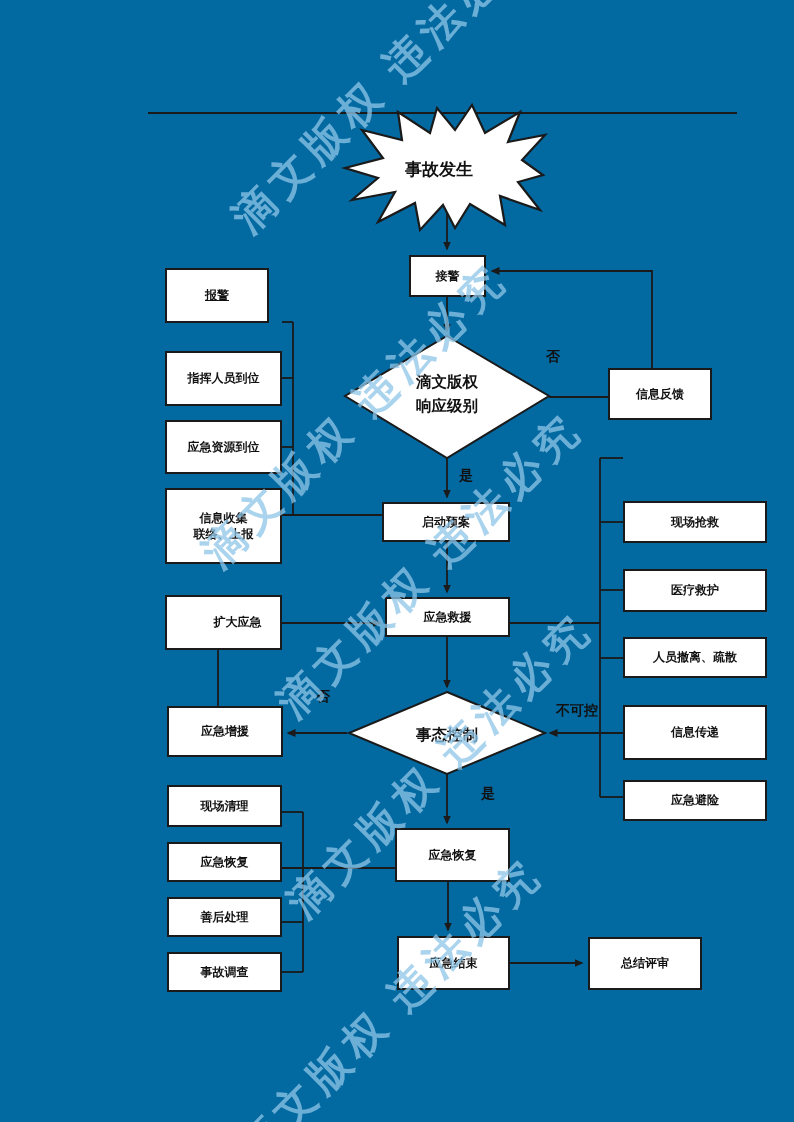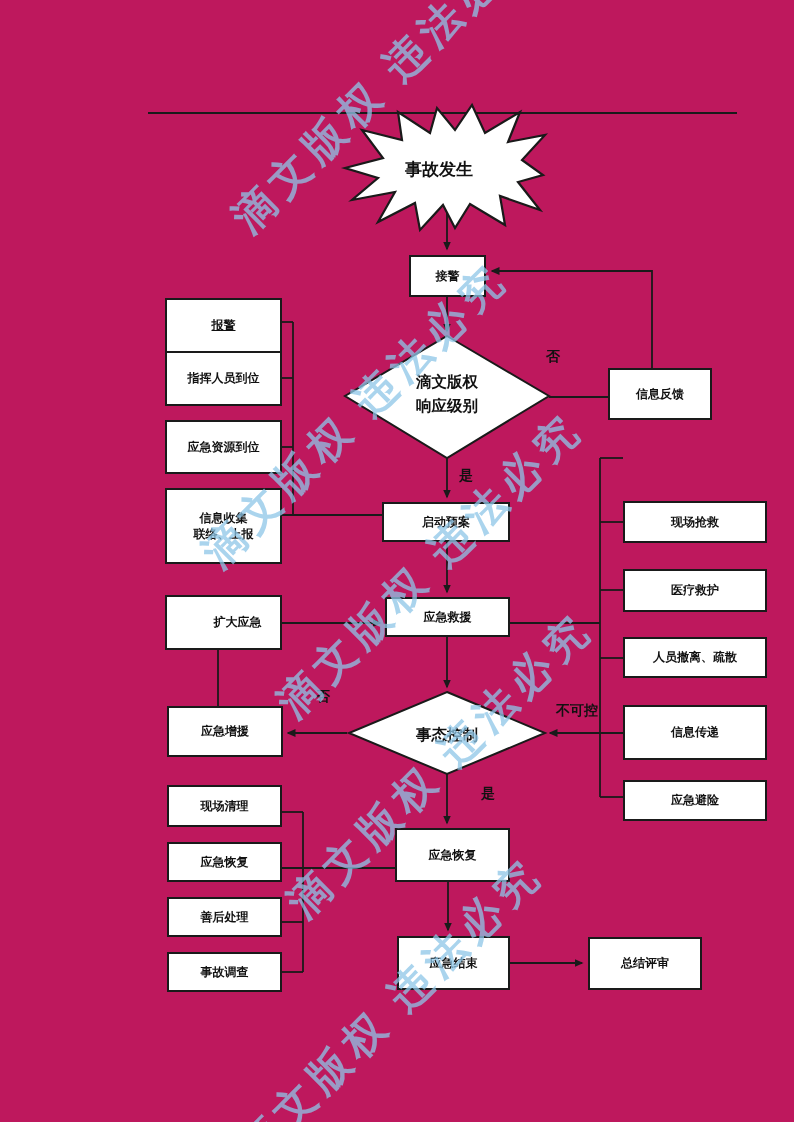--- a/index.html
+++ b/index.html
@@ -1,16 +1,16 @@
 <!DOCTYPE html>
 <html><head>
 <meta charset="utf-8">
 <style>
   html,body{margin:0;padding:0;background:#ffffff;}
-  .canvas{position:relative;width:794px;height:1122px;background:#be185d;overflow:hidden;
+  .canvas{position:relative;width:794px;height:1122px;background:#0369a1;overflow:hidden;
           font-family:"Liberation Serif","DejaVu Serif",serif;color:#111;}
   .lines{position:absolute;left:0;top:0;z-index:1;}
   .node{position:absolute;z-index:2;box-sizing:border-box;border:2px solid #1a1a1a;background:#fff;
         display:flex;flex-direction:column;align-items:center;justify-content:center;
         font-weight:bold;font-size:12px;text-align:center;line-height:1.35;}
   .node.small{font-size:14.5px;}
   .diamond-text{position:absolute;z-index:2;font-weight:bold;font-size:15.5px;text-align:center;line-height:1.55;}
   .burst-text{position:absolute;z-index:2;font-weight:bold;font-size:17px;}
   .edge-label{position:absolute;z-index:2;font-weight:bold;font-size:14px;white-space:nowrap;}
   .watermark{position:absolute;z-index:5;white-space:nowrap;font-size:42px;font-weight:bold;
@@ -88,21 +88,21 @@
 
     <polygon points="447,692 545,733 447,774 349,733" fill="#ffffff" stroke="#1a1a1a" stroke-width="2"></polygon>
   </svg>
 
   <div class="burst-text" style="left:405px;top:158px;">事故发生</div>
 
   <div class="node" style="left:409px;top:255px;width:77px;height:42px;">接警</div>
 
   <div class="node" style="left:608px;top:368px;width:104px;height:52px;">信息反馈</div>
 
-  <div class="node" style="left:165px;top:298px;width:117px;height:55px;text-decoration:underline;">报警</div>
+  <div class="node" style="left:165px;top:268px;width:104px;height:55px;text-decoration:underline;">报警</div>
   <div class="node" style="left:165px;top:351px;width:117px;height:55px;">指挥人员到位</div>
   <div class="node" style="left:165px;top:420px;width:117px;height:54px;">应急资源到位</div>
   <div class="node" style="left:165px;top:488px;width:117px;height:76px;">
     <span>信息收集</span>
     <span>联络、上报</span>
   </div>
 
   <div class="node" style="left:382px;top:502px;width:128px;height:40px;">启动预案</div>
   <div class="node" style="left:385px;top:597px;width:125px;height:40px;">应急救援</div>
 

